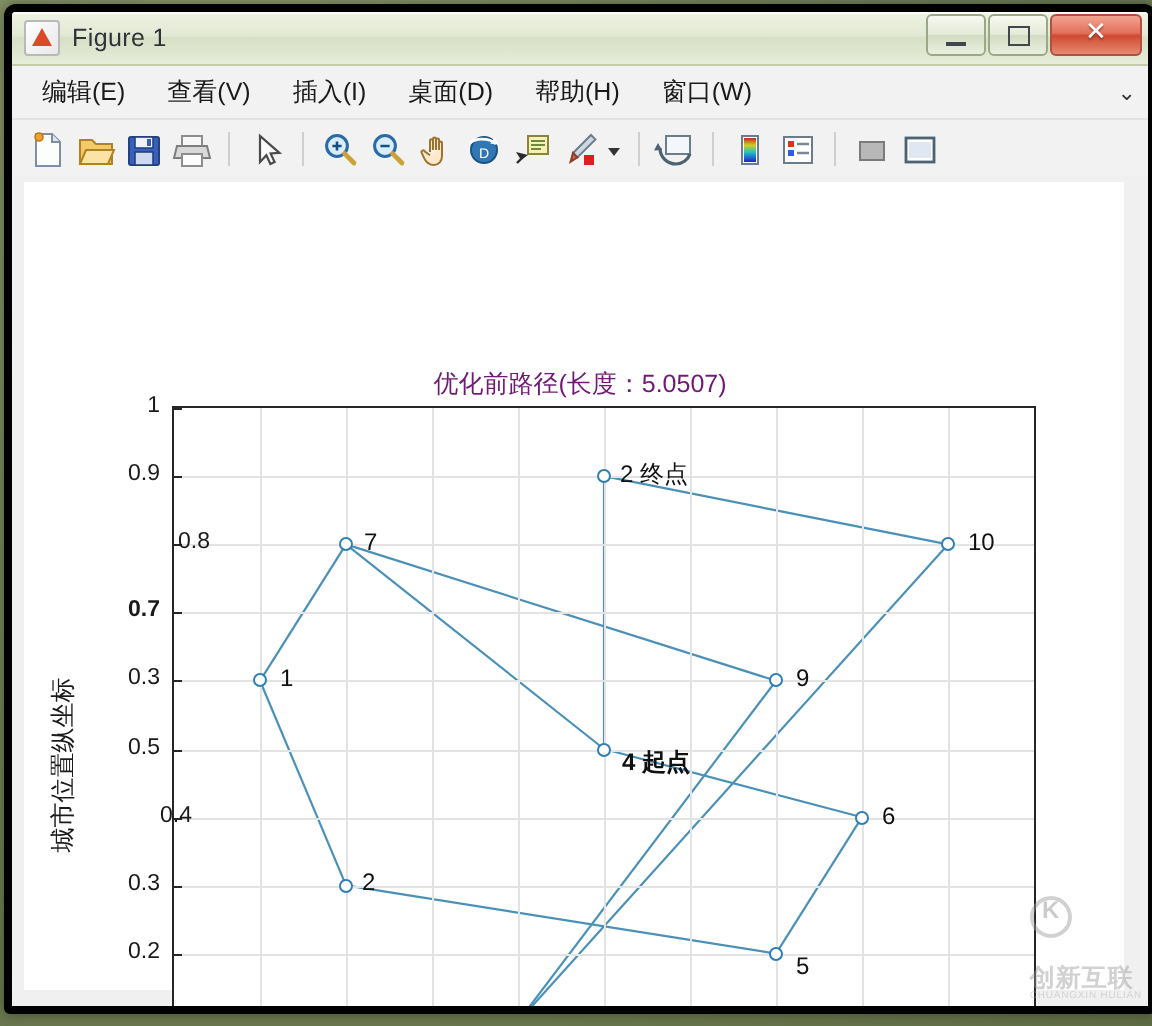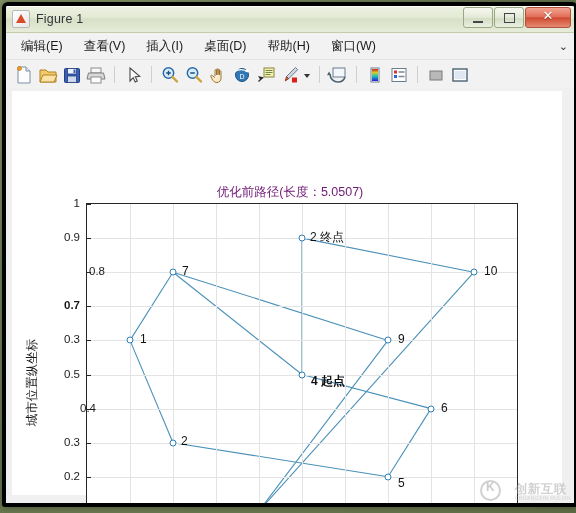--- a/index.html
+++ b/index.html
@@ -127,21 +127,21 @@
   .node{
     position:absolute;width:7px;height:7px;border:1.3px solid #2f7fb5;
     border-radius:50%;background:#ffffff;box-sizing:border-box;
     transform:translate(-50%,-50%);
   }
   .nlabel{
     position:absolute;font-size:12px;color:#111;white-space:nowrap;
   }
   #watermark{
     position:absolute;right:3px;bottom:2px;
-    display:flex;align-items:flex-end;gap:14px;opacity:.45;
+    display:flex;align-items:flex-start;gap:14px;opacity:.45;flex-direction:column;
   }
   #wm-ring{
     width:17px;height:17px;border:2px solid #9a9a9a;border-radius:50%;
     position:relative;flex:none;
   }
   #wm-ring:after{
     content:"K";position:absolute;left:0;right:0;top:-2px;text-align:center;
     font-size:12px;color:#8d8d8d;font-weight:bold;
   }
   #wm-text{font-size:12.5px;color:#9a9a9a;font-weight:bold;letter-spacing:.5px;}

